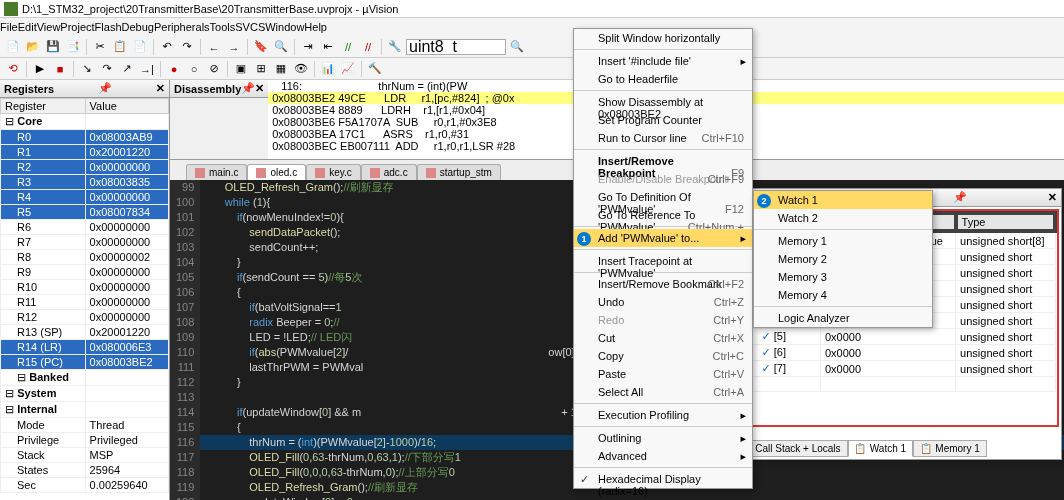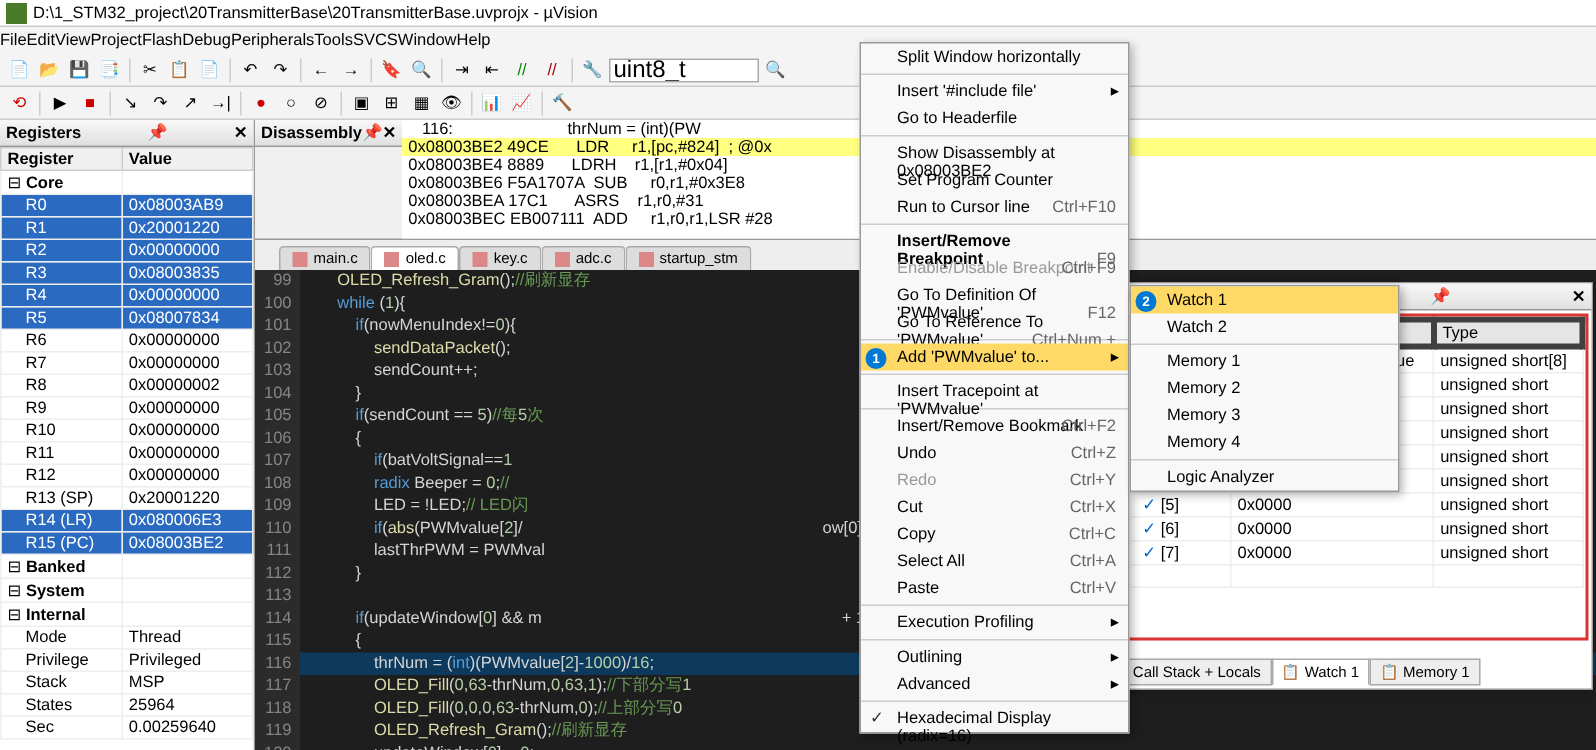--- a/index.html
+++ b/index.html
@@ -11,21 +11,21 @@
 .toolbar{background:#f4f4f4;height:22px;display:flex;align-items:center;padding:0 4px;gap:2px;border-bottom:1px solid #ccc}
 .tb-btn{width:18px;height:18px;display:flex;align-items:center;justify-content:center;border:1px solid transparent;cursor:pointer}
 .tb-sep{width:1px;height:16px;background:#ccc;margin:0 2px}
 .tb-input{height:16px;border:1px solid #aaa;padding:0 2px;font-size:16px}
 .main{display:flex;height:calc(100% - 80px)}
 .left{width:170px;display:flex;flex-direction:column;border-right:1px solid #999}
 .pane-hdr{background:linear-gradient(#f8f8f8,#e0e0e0);height:18px;display:flex;align-items:center;padding:0 4px;font-weight:bold;border-bottom:1px solid #999}
 .pane-hdr .x{margin-left:auto;cursor:pointer}
 .reg-tbl{flex:1;overflow:auto;background:#fff}
 .reg-tbl table{width:100%;border-collapse:collapse}
-.reg-tbl th{background:#f0f0f0;border:1px solid #ccc;text-align:left;padding:1px 4px;font-weight:bold}
+.reg-tbl th{background:#f0f0f0;border:1px solid #ccc;text-align:left;padding:1px 4px;font-weight:normal}
 .reg-tbl td{border:1px solid #eee;padding:1px 4px}
 .reg-sel{background:#2a6ac0;color:#fff}
 .reg-tbl td:first-child{padding-left:16px}
 .center{flex:1;display:flex;flex-direction:column;position:relative}
 .dis-pane{height:80px;border-bottom:1px solid #999;display:flex;flex-direction:row}
 .dis-body{flex:1;background:#fff;font-family:Consolas,monospace;font-size:11px;overflow:hidden}
 .dis-line{white-space:pre;padding:0 4px}
 .dis-hl{background:#ffff80}
 .tabs{background:#eee;height:20px;display:flex;align-items:flex-end;gap:0;padding-left:16px}
 .tab{background:#ddd;border:1px solid #aaa;border-bottom:none;padding:2px 8px;border-radius:3px 3px 0 0;font-size:10px;cursor:pointer;display:flex;align-items:center;gap:4px}
@@ -213,21 +213,21 @@
             </tr>
             <tr>
               <td class="reg-sel">R14 (LR)</td>
               <td class="reg-sel">0x080006E3</td>
             </tr>
             <tr>
               <td class="reg-sel">R15 (PC)</td>
               <td class="reg-sel">0x08003BE2</td>
             </tr>
             <tr>
-              <td style="padding-left:4px">⊟ <b>Banked</b></td>
+              <td style="padding-left:16px">⊟ <b>Banked</b></td>
               <td></td>
             </tr>
             <tr>
               <td style="padding-left:4px">⊟ <b>System</b></td>
               <td></td>
             </tr>
             <tr>
               <td style="padding-left:4px">⊟ <b>Internal</b></td>
               <td></td>
             </tr>
@@ -347,22 +347,22 @@
         <div class="ctx-sep"></div>
         <div class="ctx-item hl"><span class="circ" style="position:absolute;left:3px">1</span><span style="">Add 'PWMvalue' to...</span><span class="ctx-arrow">▸</span></div>
         <div class="ctx-sep"></div>
         <div class="ctx-item"><span style="">Insert Tracepoint at 'PWMvalue'</span></div>
         <div class="ctx-sep"></div>
         <div class="ctx-item"><span style="">Insert/Remove Bookmark</span><span class="ctx-key">Ctrl+F2</span></div>
         <div class="ctx-item"><span style="">Undo</span><span class="ctx-key">Ctrl+Z</span></div>
         <div class="ctx-item"><span style="color:#999">Redo</span><span class="ctx-key">Ctrl+Y</span></div>
         <div class="ctx-item"><span style="">Cut</span><span class="ctx-key">Ctrl+X</span></div>
         <div class="ctx-item"><span style="">Copy</span><span class="ctx-key">Ctrl+C</span></div>
+        <div class="ctx-item"><span style="">Paste</span><span class="ctx-key">Ctrl+V</span></div>
         <div class="ctx-item"><span style="">Select All</span><span class="ctx-key">Ctrl+A</span></div>
-        <div class="ctx-item"><span style="">Paste</span><span class="ctx-key">Ctrl+V</span></div>
         <div class="ctx-sep"></div>
         <div class="ctx-item"><span style="">Execution Profiling</span><span class="ctx-arrow">▸</span></div>
         <div class="ctx-sep"></div>
         <div class="ctx-item"><span style="">Outlining</span><span class="ctx-arrow">▸</span></div>
         <div class="ctx-item"><span style="">Advanced</span><span class="ctx-arrow">▸</span></div>
         <div class="ctx-sep"></div>
         <div class="ctx-item"><span class="ctx-check">✓</span><span style="">Hexadecimal Display (radix=16)</span></div>
       </div>
     <div class="ctx-menu" id="subctx" style="left:583px;top:110px;width:120px">
         <div class="ctx-item hl"><span class="circ" style="position:absolute;left:3px">2</span><span style="">Watch 1</span></div>

